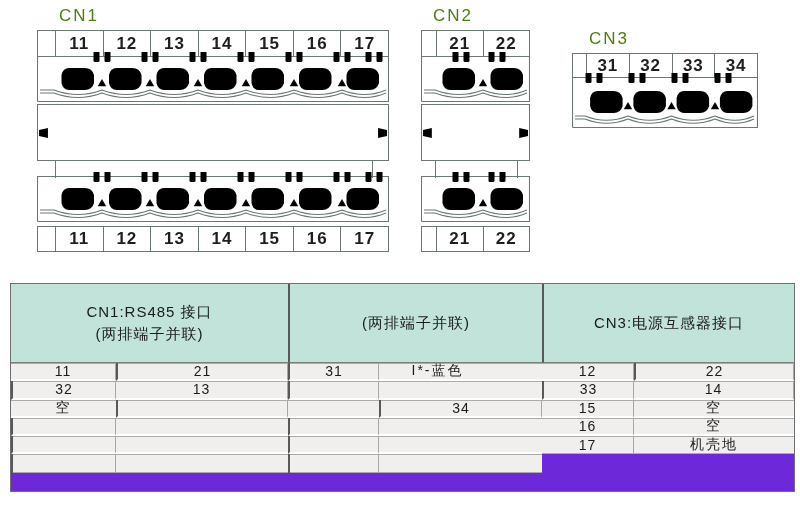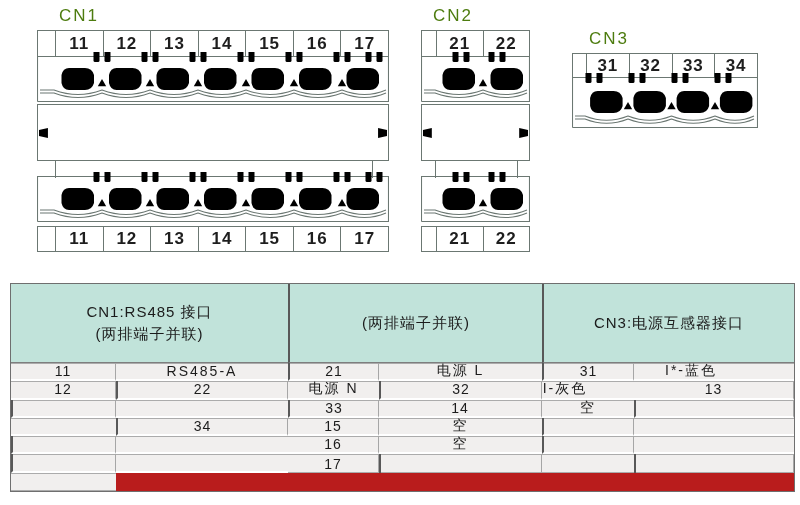--- a/index.html
+++ b/index.html
@@ -19,21 +19,21 @@
   .cnsvg{display:block;}
   .cnsvg .ln{stroke:#6b7772;fill:none;stroke-width:1.1px;}
   .bodyblock{box-sizing:border-box;border:1.1px solid #6b7772;height:57px;display:flex;align-items:center;background:#fff;}
   .stepblock{box-sizing:border-box;height:17px;border-left:1.1px solid #6b7772;border-right:1.1px solid #6b7772;}
   .dinsvg{width:100%;height:12px;display:block;}
 
   
   .tbl{position:absolute;left:10px;top:283px;width:783px;
        display:grid;grid-template-columns:105px 172px 91px 163px 92px 160px;
        grid-template-rows:79px repeat(7,18.3px);
-       border:1px solid #6f6f6f;background:#b91c1c;}
+       border:1px solid #6f6f6f;background:#6d28d9;}
   .th{grid-column:span 2;background:#c1e3da;border-bottom:1px solid #7e7e7e;
       display:flex;flex-direction:column;align-items:center;justify-content:center;
       font-size:15px;letter-spacing:1px;line-height:22px;color:#1b1b1b;}
   .td{background:#f1efee;box-shadow:inset 0 1px 0 #ababab;border-bottom:2px solid #ffffff;
       display:flex;align-items:center;justify-content:center;font-size:14px;letter-spacing:2px;
       box-sizing:border-box;}
   .bn{border-right:1px solid #a6a6a6;letter-spacing:1px;}
   .gs{border-left:2px solid #585858;}
   .lastrow{box-shadow:inset 0 1px 0 #ababab, inset 0 -1px 0 #ababab;border-bottom:none;}
   .d3pad{padding-right:46px;}
@@ -223,31 +223,27 @@
     </div>
     <div class="th gs">
       <div>(两排端子并联)</div>
     </div>
     <div class="th gs">
       <div>CN3:电源互感器接口</div>
       <div></div>
     </div>
 
     <div class="td bn">11</div>
-    <div class="td">RS485-A</div>
     <div class="td bn gs">21</div>
-    <div class="td">电源 L</div>
     <div class="td bn gs">31</div>
     <div class="td d3pad">I*-蓝色</div>
 
     <div class="td bn">12</div>
     <div class="td bn gs">22</div>
-    <div class="td">电源 N</div>
     <div class="td bn gs">32</div>
-    <div class="td d3pad">I-灰色</div>
 
     <div class="td bn">13</div>
     <div class="td bn gs"></div>
     <div class="td"></div>
     <div class="td bn gs">33</div>
 
     <div class="td bn">14</div>
     <div class="td">空</div>
     <div class="td bn gs"></div>
     <div class="td"></div>
@@ -261,19 +257,20 @@
     <div class="td d3pad"></div>
 
     <div class="td bn">16</div>
     <div class="td">空</div>
     <div class="td bn gs"></div>
     <div class="td"></div>
     <div class="td bn gs"></div>
     <div class="td d3pad"></div>
 
     <div class="td bn lastrow">17</div>
+    <div class="td lastrow">机壳地</div>
     <div class="td bn gs lastrow"></div>
     <div class="td lastrow"></div>
     <div class="td bn gs lastrow"></div>
     <div class="td d3pad lastrow"></div>
   </div>
 
 </div>
 
 </body></html>

